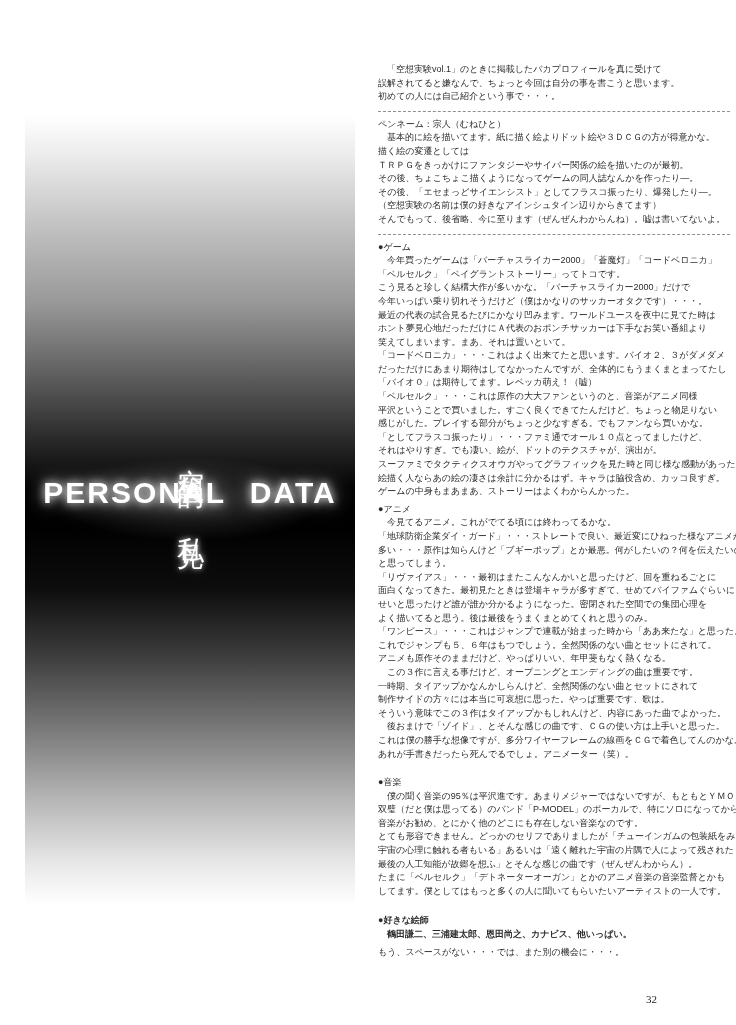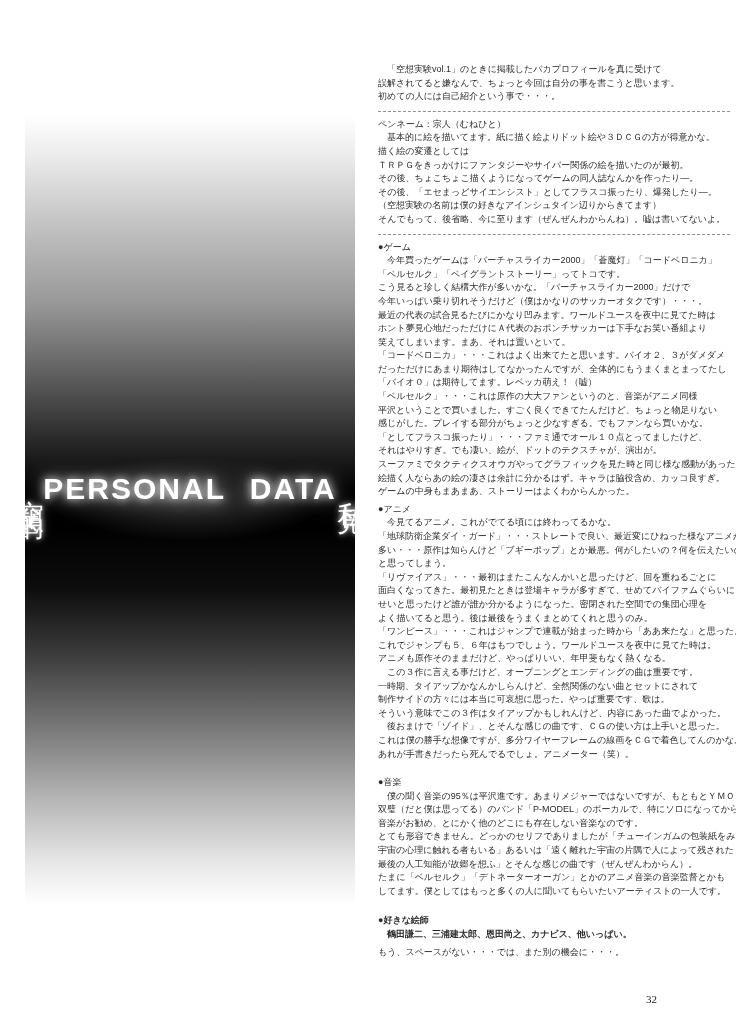--- a/index.html
+++ b/index.html
@@ -17,21 +17,21 @@
       #ffffff 0%,#ececec 5%,#c2c2c2 14%,#979797 24%,#5e5e5e 33%,
       #2a2a2a 41%,#050505 47%,#000000 52%,#0d0d0d 60%,#3a3a3a 68%,
       #7b7b7b 78%,#b8b8b8 87%,#e9e9e9 95%,#ffffff 100%);
     display:flex;align-items:center;justify-content:center;
   }
   .glow-band{
     position:absolute;left:0;right:0;top:41%;height:120px;pointer-events:none;
     background:radial-gradient(ellipse 60% 50% at 50% 50%,rgba(255,255,255,.20) 0%,rgba(255,255,255,0) 70%);
   }
   .panel-inner{
-    display:flex;align-items:center;
+    display:flex;flex-direction:column;align-items:center;
     transform:translateY(-22px);position:relative;
   }
   .v-text{
     writing-mode:vertical-rl;text-orientation:upright;
     font-family:"Liberation Serif","DejaVu Serif",serif;
     color:#ffffff;font-size:27px;letter-spacing:7px;line-height:1;
     text-shadow:0 0 5px rgba(255,255,255,.75),0 0 12px rgba(255,255,255,.35);
   }
   .main-title{
     font-family:"Liberation Sans","DejaVu Sans",sans-serif;
@@ -127,21 +127,21 @@
       <div>
           <div class="line">　今見てるアニメ。これがでてる頃には終わってるかな。</div>
           <div class="line">「地球防衛企業ダイ・ガード」・・・ストレートで良い、最近変にひねった様なアニメが</div>
           <div class="line">多い・・・原作は知らんけど「ブギーポップ」とか最悪。何がしたいの？何を伝えたいの？</div>
           <div class="line">と思ってしまう。</div>
           <div class="line">「リヴァイアス」・・・最初はまたこんなんかいと思ったけど、回を重ねるごとに</div>
           <div class="line">面白くなってきた。最初見たときは登場キャラが多すぎて、せめてバイファムぐらいに</div>
           <div class="line">せいと思ったけど誰が誰か分かるようになった。密閉された空間での集団心理を</div>
           <div class="line">よく描いてると思う。後は最後をうまくまとめてくれと思うのみ。</div>
           <div class="line">「ワンピース」・・・これはジャンプで連載が始まった時から「ああ来たな」と思った。</div>
-          <div class="line">これでジャンプも５、６年はもつでしょう。ワールドユースを夜中に見てた時は。</div>
+          <div class="line">これでジャンプも５、６年はもつでしょう。全然関係のない曲とセットにされて。</div>
           <div class="line">アニメも原作そのままだけど、やっぱりいい、年甲斐もなく熱くなる。</div>
           <div class="line">　この３作に言える事だけど、オープニングとエンディングの曲は重要です。</div>
           <div class="line">一時期、タイアップかなんかしらんけど、全然関係のない曲とセットにされて</div>
           <div class="line">制作サイドの方々には本当に可哀想に思った。やっぱ重要です、歌は。</div>
           <div class="line">そういう意味でこの３作はタイアップかもしれんけど、内容にあった曲でよかった。</div>
           <div class="line">　後おまけで「ゾイド」、とそんな感じの曲です、ＣＧの使い方は上手いと思った。</div>
           <div class="line">これは僕の勝手な想像ですが、多分ワイヤーフレームの線画をＣＧで着色してんのかな。</div>
           <div class="line">あれが手書きだったら死んでるでしょ。アニメーター（笑）。</div>
         </div>
     </div>

